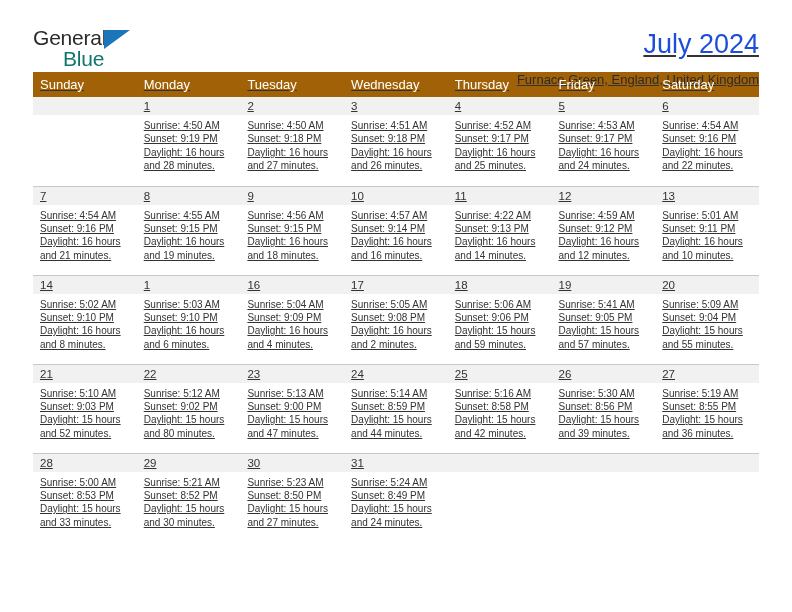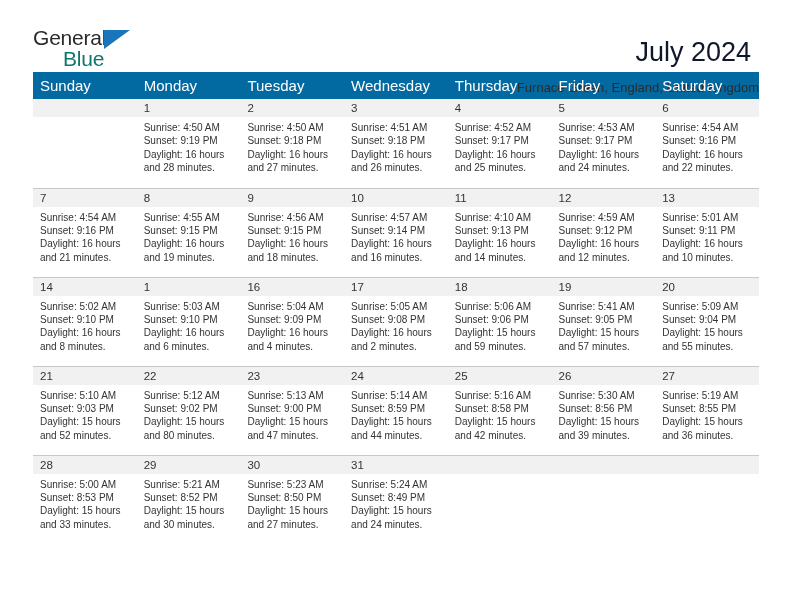--- a/index.html
+++ b/index.html
@@ -13,20 +13,21 @@
     font-family: "Liberation Sans", sans-serif;
     color: #333333;
     overflow: hidden;
   }
   .page {
     position: relative;
     width: 792px;
     height: 612px;
     box-sizing: border-box;
     padding: 0 33px;
+    text-decoration: underline;
   }
 
   
   .topbar {
     display: flex;
     justify-content: space-between;
     align-items: flex-start;
     padding-top: 26px;
     height: 72px;
     box-sizing: border-box;
@@ -62,43 +63,43 @@
     color: #0f766e;
     letter-spacing: -0.2px;
     line-height: 24px;
   }
   .titles {
     text-align: right;
     padding-top: 2px;
   }
   .cal-title {
     font-size: 27px;
-    color: #0f172a;
+    color: #1d4ed8;
     line-height: 32px;
     font-weight: normal;
-    margin: 8px;
+    margin: 0;
   }
   .cal-sub {
     font-size: 13px;
     color: #2b2b2b;
     margin: 12px 0 0 0;
     line-height: 16px;
   }
 
   
   .calendar {
     width: 726px;
     border-collapse: collapse;
     table-layout: fixed;
   }
   .calendar th {
-    background: #0369a1;
+    background: #a16207;
     color: #ffffff;
     font-weight: normal;
-    font-size: 15px;
+    font-size: 13px;
     text-align: left;
     padding: 5px 0 5px 7px;
     height: 20px;
     box-sizing: border-box;
     margin-top: 28px;
   }
   .week-row td {
     vertical-align: top;
     padding: 0;
     border-bottom: 1px solid #c8c8c8;
@@ -245,21 +246,21 @@
             <div class="daynum">10</div>
             <div class="cellbody">
               <div class="">Sunrise: 4:57 AM</div>
               <div class="">Sunset: 9:14 PM</div>
               <div class="wrap">Daylight: 16 hours and 16 minutes.</div>
             </div>
           </td>
           <td>
             <div class="daynum">11</div>
             <div class="cellbody">
-              <div class="">Sunrise: 4:10 AM</div>
+              <div class="">Sunrise: 4:22 AM</div>
               <div class="">Sunset: 9:13 PM</div>
               <div class="wrap">Daylight: 16 hours and 14 minutes.</div>
             </div>
           </td>
           <td>
             <div class="daynum">12</div>
             <div class="cellbody">
               <div class="">Sunrise: 4:59 AM</div>
               <div class="">Sunset: 9:12 PM</div>
               <div class="wrap">Daylight: 16 hours and 12 minutes.</div>

